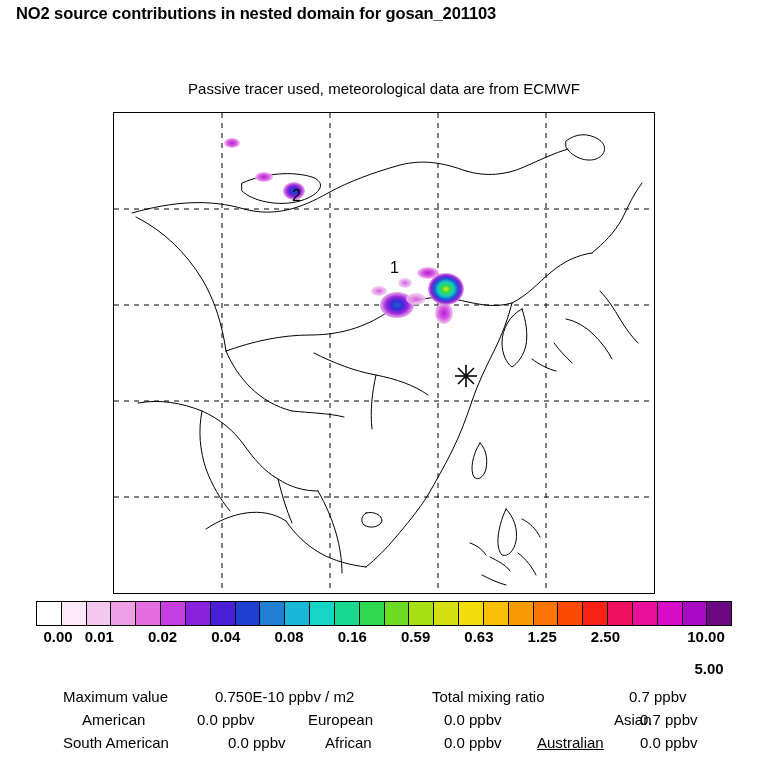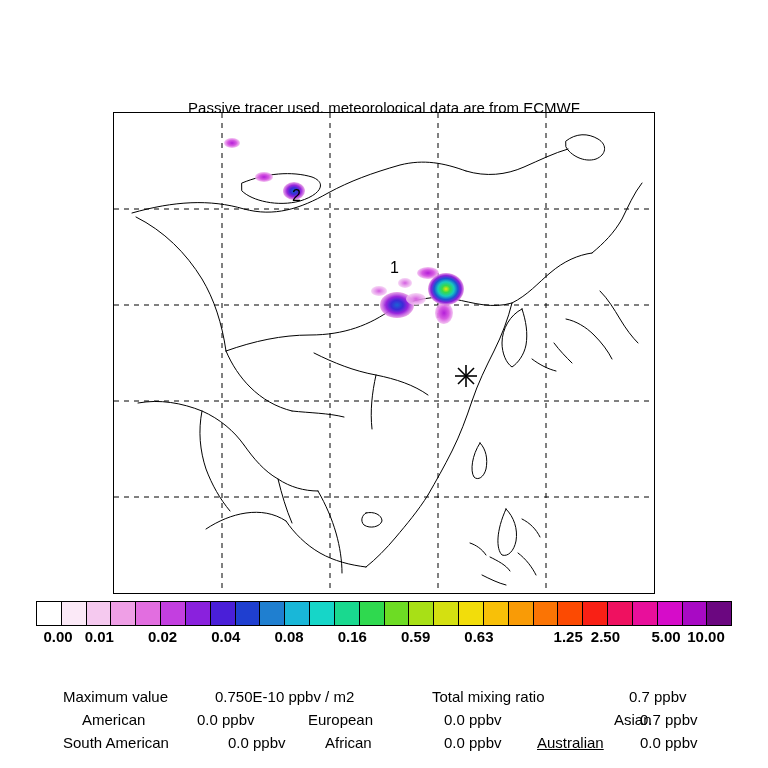--- a/index.html
+++ b/index.html
@@ -36,21 +36,21 @@
     width: 768px;
     font-size: 15px;
     text-align: center;
     white-space: nowrap;
   }
   .hdr-row .col {
     display: inline-block;
   }
   #hdr1 { top: 32px; }
   #hdr2 { top: 57px; }
-  #hdr3 { top: 99px; }
+  #hdr3 { top: 80px; }
   .sp-wide { display: inline-block; width: 38px; }
   .sp-mid  { display: inline-block; width: 26px; }
   .sp-sm   { display: inline-block; width: 12px; }
 
   
   .map-frame {
     position: absolute;
     left: 113px;
     top: 112px;
     width: 542px;
@@ -116,20 +116,21 @@
   .foot .cell {
     position: absolute;
     white-space: nowrap;
   }
 </style>
 </head>
 <body>
 
 <div class="page">
 
+  <div class="title">NO2 source contributions in nested domain for gosan_201103</div>
 
 
 
   <div class="hdr-row" id="hdr3">Passive tracer used, meteorological data are from ECMWF</div>
 
   <div class="map-frame">
     <svg class="map-svg" width="540" height="480" viewBox="0 0 540 480">
       <defs>
         <radialGradient id="g-main" cx="50%" cy="50%" r="50%">
           <stop offset="0%" stop-color="#e8e80c"></stop>
@@ -278,23 +279,23 @@
     </div>
   <div class="cbar-labels" id="cbar-labels">
       <span style="left: 58px;">0.00</span>
       <span style="left: 99.2727px;">0.01</span>
       <span style="left: 162.545px;">0.02</span>
       <span style="left: 225.818px;">0.04</span>
       <span style="left: 289.091px;">0.08</span>
       <span style="left: 352.364px;">0.16</span>
       <span style="left: 415.636px;">0.59</span>
       <span style="left: 478.909px;">0.63</span>
-      <span style="left: 542.182px; margin-left: 26px;">1.25</span>
+      <span style="left: 542.182px;">1.25</span>
       <span style="left: 605.455px;">2.50</span>
-      <span style="left: 666px;">5.00</span>
+      <span style="left: 709px; margin-top: 32px;">5.00</span>
       <span style="left: 706px;">10.00</span>
     </div>
 
   <div class="foot" id="foot1">
     <span class="cell" style="left:63px;">Maximum value</span>
     <span class="cell" style="left:215px;">0.750E-10 ppbv / m2</span>
     <span class="cell" style="left:432px;">Total mixing ratio</span>
     <span class="cell" style="left:629px;">0.7 ppbv</span>
   </div>
 

